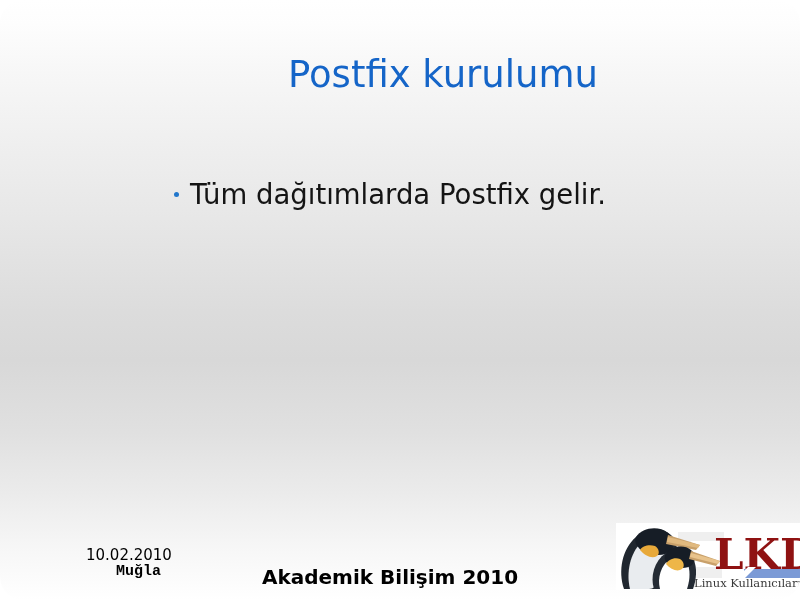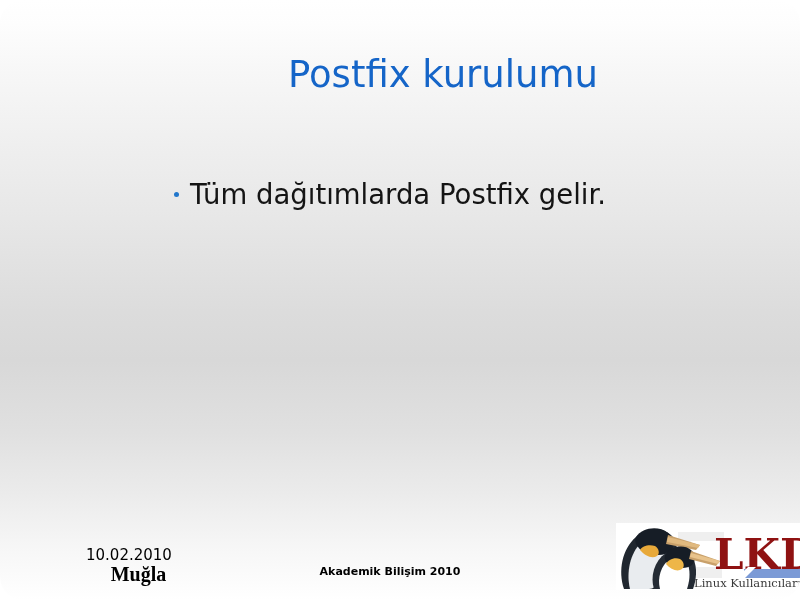--- a/index.html
+++ b/index.html
@@ -92,32 +92,32 @@
     color: #000000;
     font-family: "DejaVu Sans", sans-serif;
     letter-spacing: 0px;
   }
   #footer-city {
     position: absolute;
     left: 86px;
     top: 563px;
     width: 105px;
     text-align: center;
-    font-size: 20px;
+    font-size: 15px;
     font-weight: bold;
     color: #000000;
-    font-family: Liberation Serif, serif;
+    font-family: Liberation Mono, monospace;
   }
   #footer-center {
     position: absolute;
     left: 0px;
     top: 565px;
     width: 780px;
     text-align: center;
-    font-size: 11px;
+    font-size: 20px;
     font-weight: bold;
     color: #000000;
     font-family: "DejaVu Sans", sans-serif;
   }
 
   
   #logo {
     position: absolute;
     left: 616px;
     top: 523px;

